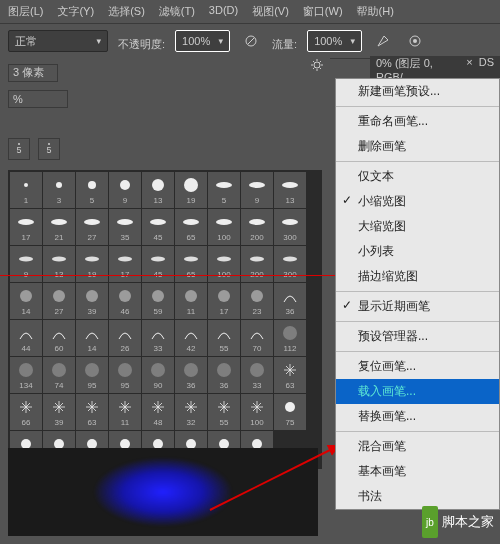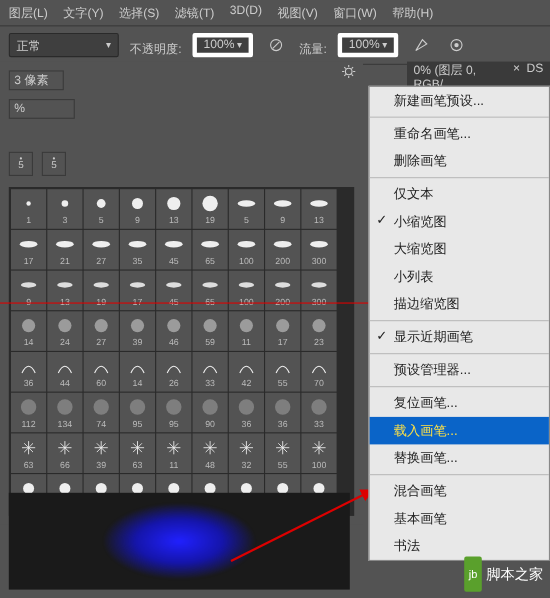--- a/index.html
+++ b/index.html
@@ -2,21 +2,21 @@
 <html><head>
 <meta charset="utf-8">
 <style>
 *{margin:0;padding:0;box-sizing:border-box;font-family:"Microsoft YaHei",sans-serif;font-size:11px;color:#ccc}
 body{background:#535353;width:500px;height:544px;overflow:hidden;position:relative}
 .menubar{display:flex;gap:14px;padding:4px 8px;background:#535353}
 .menubar span{cursor:pointer}
 .optbar{display:flex;align-items:flex-end;gap:10px;padding:6px 8px;background:#535353;border-top:1px solid #3a3a3a;border-bottom:1px solid #3a3a3a}
 .dropdown{display:flex;align-items:center;background:#3f3f3f;border:1px solid #2a2a2a;border-radius:2px;padding:2px 6px;min-width:100px;height:22px}
 .dropdown .arr{margin-left:auto;font-size:9px}
-.pct{display:flex;align-items:center;background:#3f3f3f;border:4px solid #ffffff;border-radius:2px;padding:2px 6px;width:55px;height:22px}
+.pct{display:flex;align-items:center;background:#3f3f3f;border:1px solid #ffffff;border-radius:2px;padding:2px 6px;width:55px;height:22px}
 .pct .arr{margin-left:auto;font-size:9px}
 .iconbtn{width:22px;height:22px;display:flex;align-items:center;justify-content:center;cursor:pointer}
 .panel{position:absolute;left:0;top:56px;width:330px;background:#535353;padding:8px}
 .szbox{width:50px;height:18px;border:1px solid #3a3a3a;display:flex;align-items:flex-start;padding:0 4px}
 .gear{position:absolute;right:6px;top:2px;cursor:pointer}
 .sliderrow{width:60px;height:18px;border:1px solid #3a3a3a;margin:8px 0;display:flex;align-items:center;padding:0 4px}
 .pair{display:flex;gap:8px;margin-top:30px}
 .sq{width:22px;height:22px;border:1px solid #3a3a3a;display:flex;flex-direction:column;align-items:center;justify-content:center}
 .sq .dot{width:2px;height:2px;background:#ccc;border-radius:50%}
 .sq .n{font-size:9px}
@@ -26,21 +26,21 @@
 .sw svg{display:block}
 .cn{font-size:8px;color:#bbb}
 .redline{position:absolute;left:0;top:275px;width:100%;height:1px;background:#d00;z-index:5}
 .preview{position:absolute;left:8px;top:448px;width:310px;height:88px;background:#1a1a1a;display:flex;align-items:center;justify-content:center;overflow:hidden}
 .swirl{width:140px;height:70px;background:radial-gradient(ellipse,#2020ff 0%,#1515aa 40%,transparent 70%);filter:blur(1px);border-radius:50%}
 .arrow{position:absolute;left:200px;top:440px;z-index:6}
 .tabstrip{position:absolute;right:0;top:56px;width:130px;height:22px;background:#3a3a3a;display:flex;align-items:flex-start;padding:0 6px;gap:6px;font-size:10px}
 .tabstrip .x{cursor:pointer}
 .menu{position:absolute;right:0;top:78px;width:165px;background:#e8e8e8;border:1px solid #888;z-index:10}
 .menu .mi{padding:4px 12px 4px 22px;color:#222;position:relative;cursor:pointer;font-size:12px}
-.menu .mi.hl{background:#0a64c8;color:#fde047}
+.menu .mi.hl{background:#0a64c8;color:#5eead4}
 .menu .sep{height:1px;background:#bbb;margin:2px 0}
 .menu .chk::before{content:"✓";position:absolute;left:6px;color:#222}
 .watermark{position:absolute;right:6px;bottom:6px;display:flex;align-items:center;gap:4px;z-index:20}
 .wm-ico{width:16px;height:32px;background:#5aa02c;border-radius:2px;display:flex;align-items:center;justify-content:center;color:#fff;font-size:10px}
 .wm-txt{color:#fff;font-size:13px}
 </style>
 </head>
 <body>
 
 <div class="menubar">
@@ -334,28 +334,20 @@
         </div>
         <div class="cn">300</div>
       </div>
       <div class="cell">
         <div class="sw">
           <svg width="20" height="20">
             <circle cx="10" cy="10" r="6" fill="#ccc" opacity="0.6"></circle>
           </svg>
         </div>
         <div class="cn">14</div>
-      </div>
-      <div class="cell">
-        <div class="sw">
-          <svg width="20" height="20">
-            <circle cx="10" cy="10" r="6" fill="#ccc" opacity="0.6"></circle>
-          </svg>
-        </div>
-        <div class="cn">24</div>
       </div>
       <div class="cell">
         <div class="sw">
           <svg width="20" height="20">
             <circle cx="10" cy="10" r="6" fill="#ccc" opacity="0.6"></circle>
           </svg>
         </div>
         <div class="cn">27</div>
       </div>
       <div class="cell">

